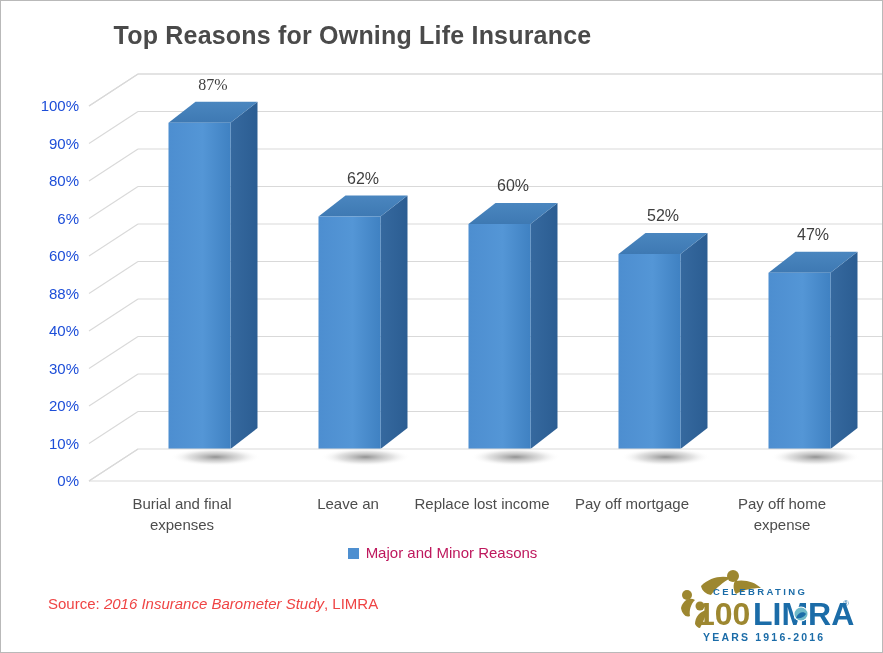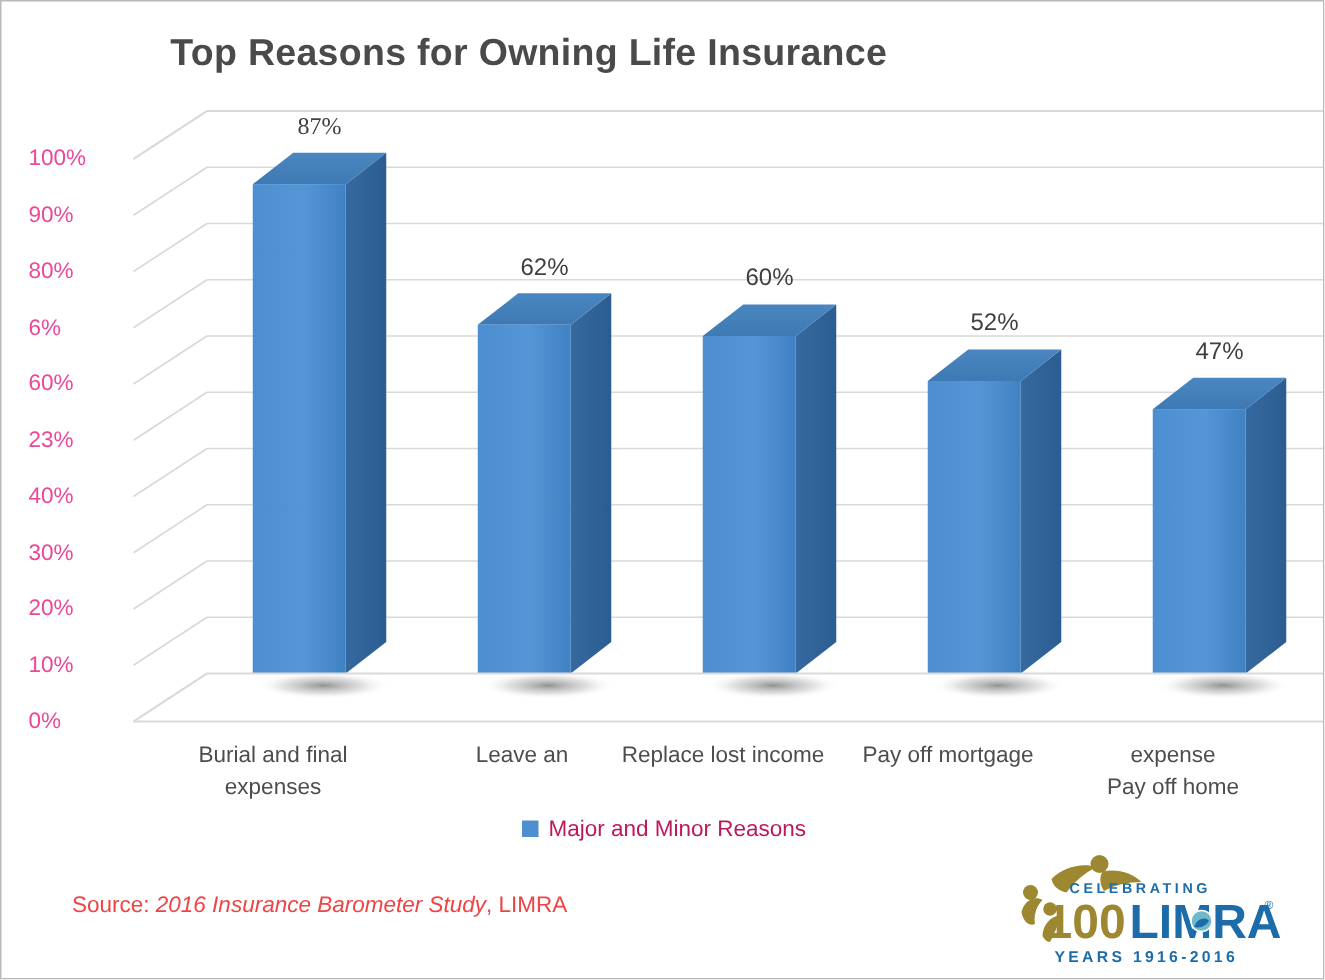--- a/index.html
+++ b/index.html
@@ -30,23 +30,23 @@
     color: #4a4a4a;
     letter-spacing: 0.2px;
   }
   #plot-svg {
     position: absolute;
     left: 0;
     top: 0;
   }
   .ytick {
     position: absolute;
-    text-align: left;
-    font-size: 15px;
-    color: #ec4899;
+    text-align: right;
+    font-size: 15px;
+    color: #1d4ed8;
     width: 60px;
   }
   .xcat {
     position: absolute;
     text-align: center;
     font-size: 15px;
     color: #4d4d4d;
     line-height: 21px;
   }
   .dlabel {
@@ -181,21 +181,21 @@
         <line x1="88" y1="480" x2="887" y2="480" stroke="#d9d9d9" stroke-width="1.2"></line>
       </g>
   </svg>
 
   <div id="ytick-layer">
       <div class="ytick" style="left: 18px; top: 471px;">0%</div>
       <div class="ytick" style="left: 18px; top: 433.5px;">10%</div>
       <div class="ytick" style="left: 18px; top: 396px;">20%</div>
       <div class="ytick" style="left: 18px; top: 358.5px;">30%</div>
       <div class="ytick" style="left: 18px; top: 321px;">40%</div>
-      <div class="ytick" style="left: 18px; top: 283.5px;">23%</div>
+      <div class="ytick" style="left: 18px; top: 283.5px;">88%</div>
       <div class="ytick" style="left: 18px; top: 246px;">60%</div>
       <div class="ytick" style="left: 18px; top: 208.5px;">6%</div>
       <div class="ytick" style="left: 18px; top: 171px;">80%</div>
       <div class="ytick" style="left: 18px; top: 133.5px;">90%</div>
       <div class="ytick" style="left: 18px; top: 96px;">100%</div>
     </div>
   <div id="xcat-layer">
       <div class="xcat" style="width: 150px; left: 106px; top: 492px;">
         <div>Burial and final</div>
         <div>expenses</div>
@@ -203,22 +203,22 @@
       <div class="xcat" style="width: 150px; left: 272px; top: 492px;">
         <div>Leave an</div>
       </div>
       <div class="xcat" style="width: 150px; left: 406px; top: 492px;">
         <div>Replace lost income</div>
       </div>
       <div class="xcat" style="width: 150px; left: 556px; top: 492px;">
         <div>Pay off mortgage</div>
       </div>
       <div class="xcat" style="width: 150px; left: 706px; top: 492px;">
+        <div>Pay off home</div>
         <div>expense</div>
-        <div>Pay off home</div>
       </div>
     </div>
   <div id="dlabel-layer">
       <div class="dlabel" style="left: 172px; top: 74.75px; font-family: Liberation Serif, serif;">87%</div>
       <div class="dlabel" style="left: 322px; top: 168.5px;">62%</div>
       <div class="dlabel" style="left: 472px; top: 176px;">60%</div>
       <div class="dlabel" style="left: 622px; top: 206px;">52%</div>
       <div class="dlabel" style="left: 772px; top: 224.75px;">47%</div>
     </div>
 

